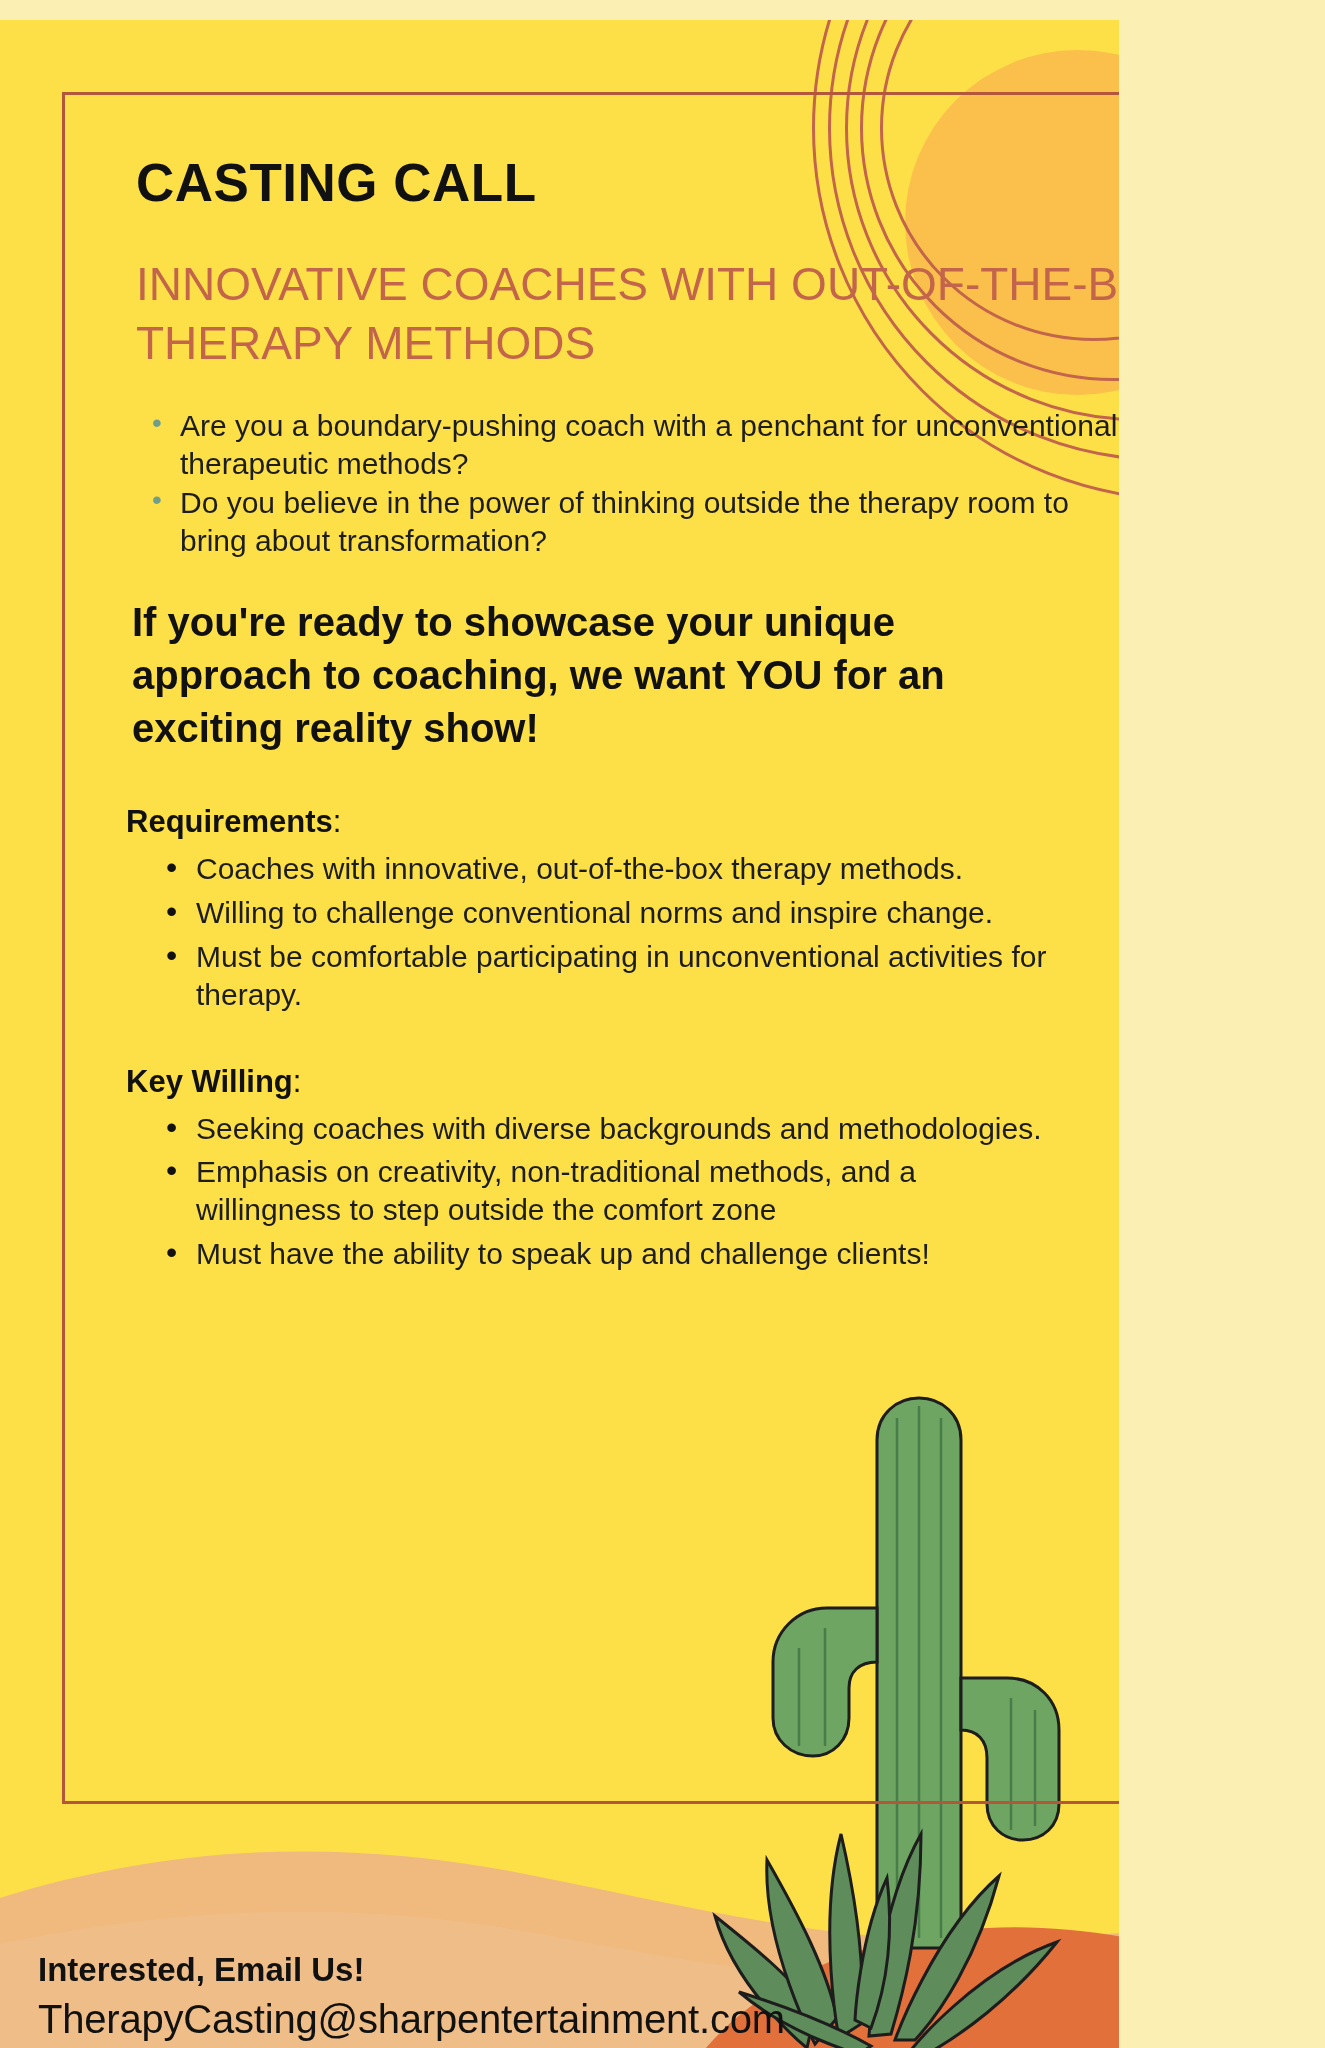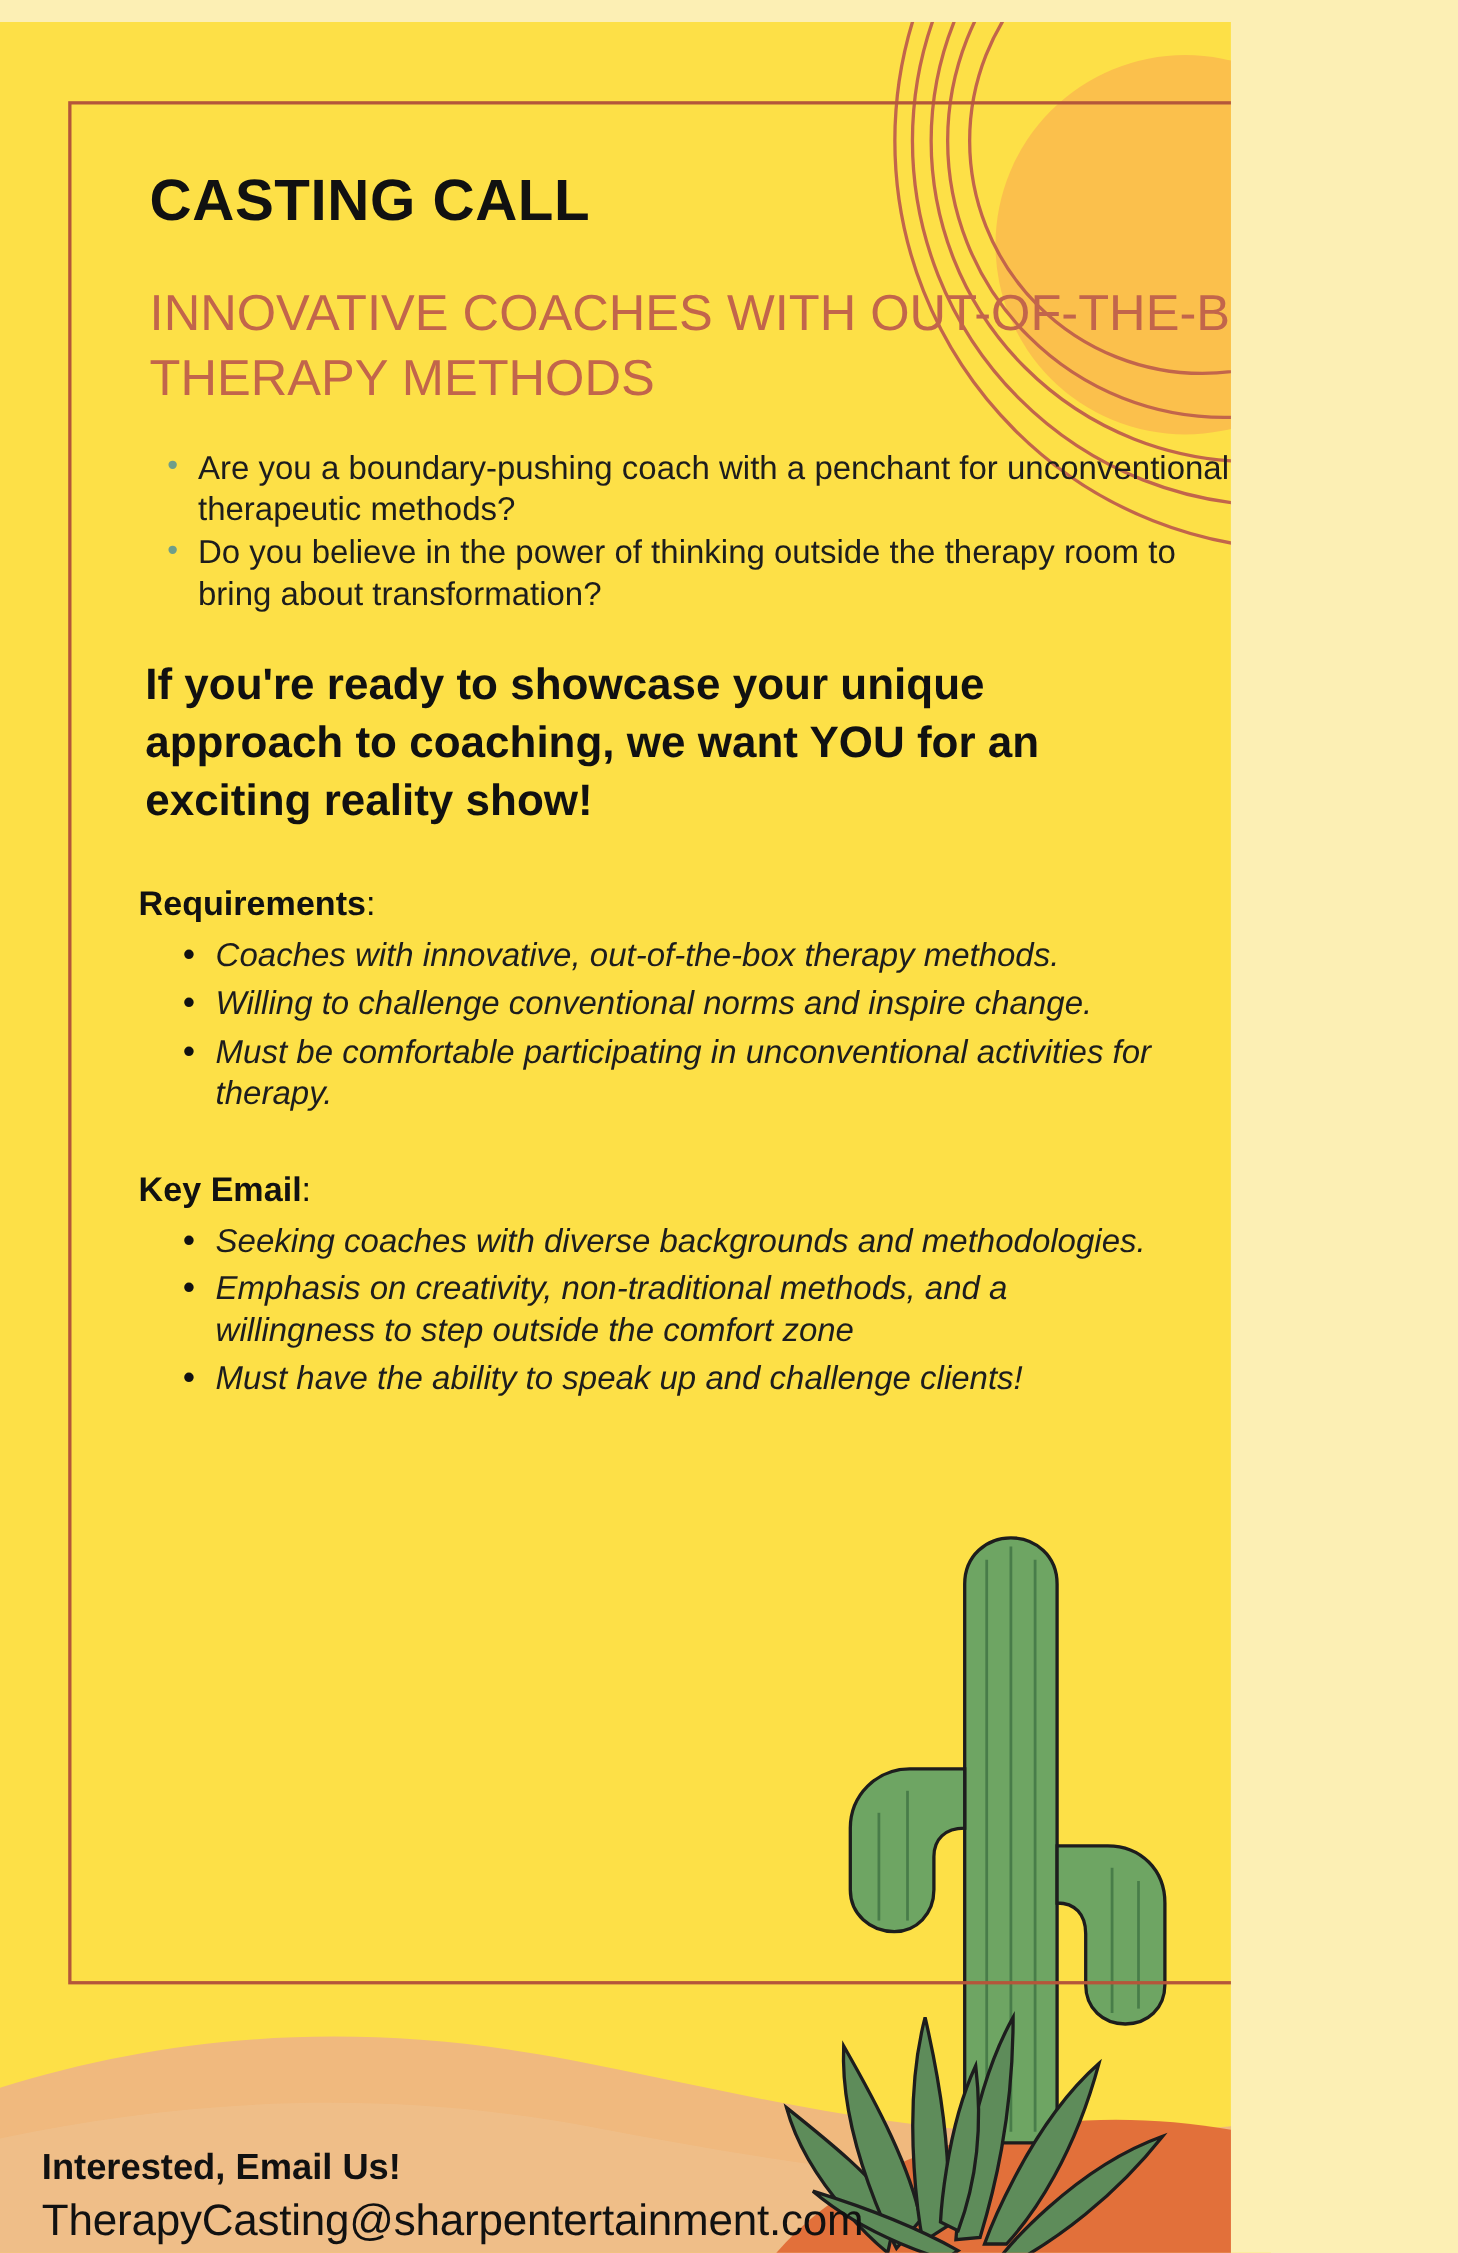--- a/index.html
+++ b/index.html
@@ -115,21 +115,20 @@
     left: -30px;
     top: -3px;
     color: #111111;
     font-size: 32px;
   }
   ul.teal {
     padding-left: 62px;
   }
   ul.dark {
     padding-left: 78px;
-    font-style: italic;
   }
   ul.dark li {
     margin-bottom: 6px;
     max-width: 860px;
   }
   .callout {
     font-size: 40px;
     font-weight: bold;
     color: #111111;
     line-height: 1.32;
@@ -244,21 +243,21 @@
     <div class="section-head">
       <span>Requirements</span><span class="colon">:</span>
     </div>
     <ul class="dark">
       <li>Coaches with innovative, out-of-the-box therapy methods.</li>
       <li>Willing to challenge conventional norms and inspire change.</li>
       <li>Must be comfortable participating in unconventional activities for therapy.</li>
     </ul>
 
     <div class="section-head">
-      <span>Key Email</span><span class="colon">:</span>
+      <span>Key Willing</span><span class="colon">:</span>
     </div>
     <ul class="dark">
       <li>Seeking coaches with diverse backgrounds and methodologies.</li>
       <li>Emphasis on creativity, non-traditional methods, and a willingness to step outside the comfort zone</li>
       <li>Must have the ability to speak up and challenge clients!</li>
     </ul>
 
   </div>
 
   <div class="footer">

